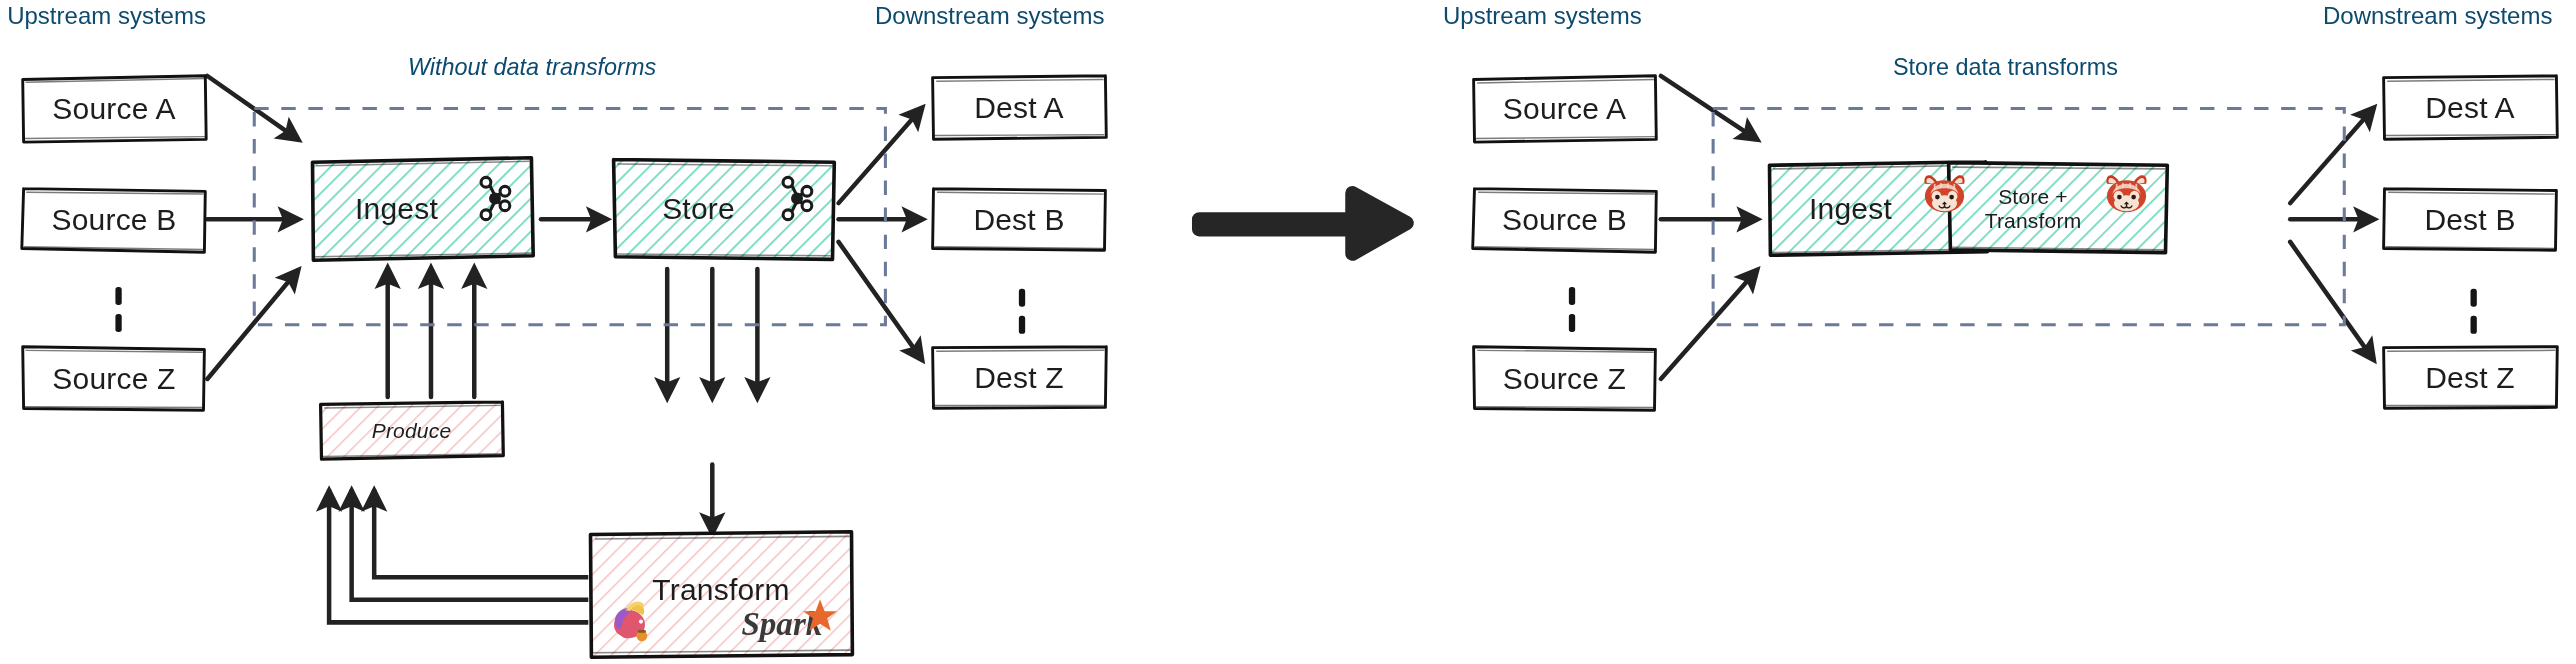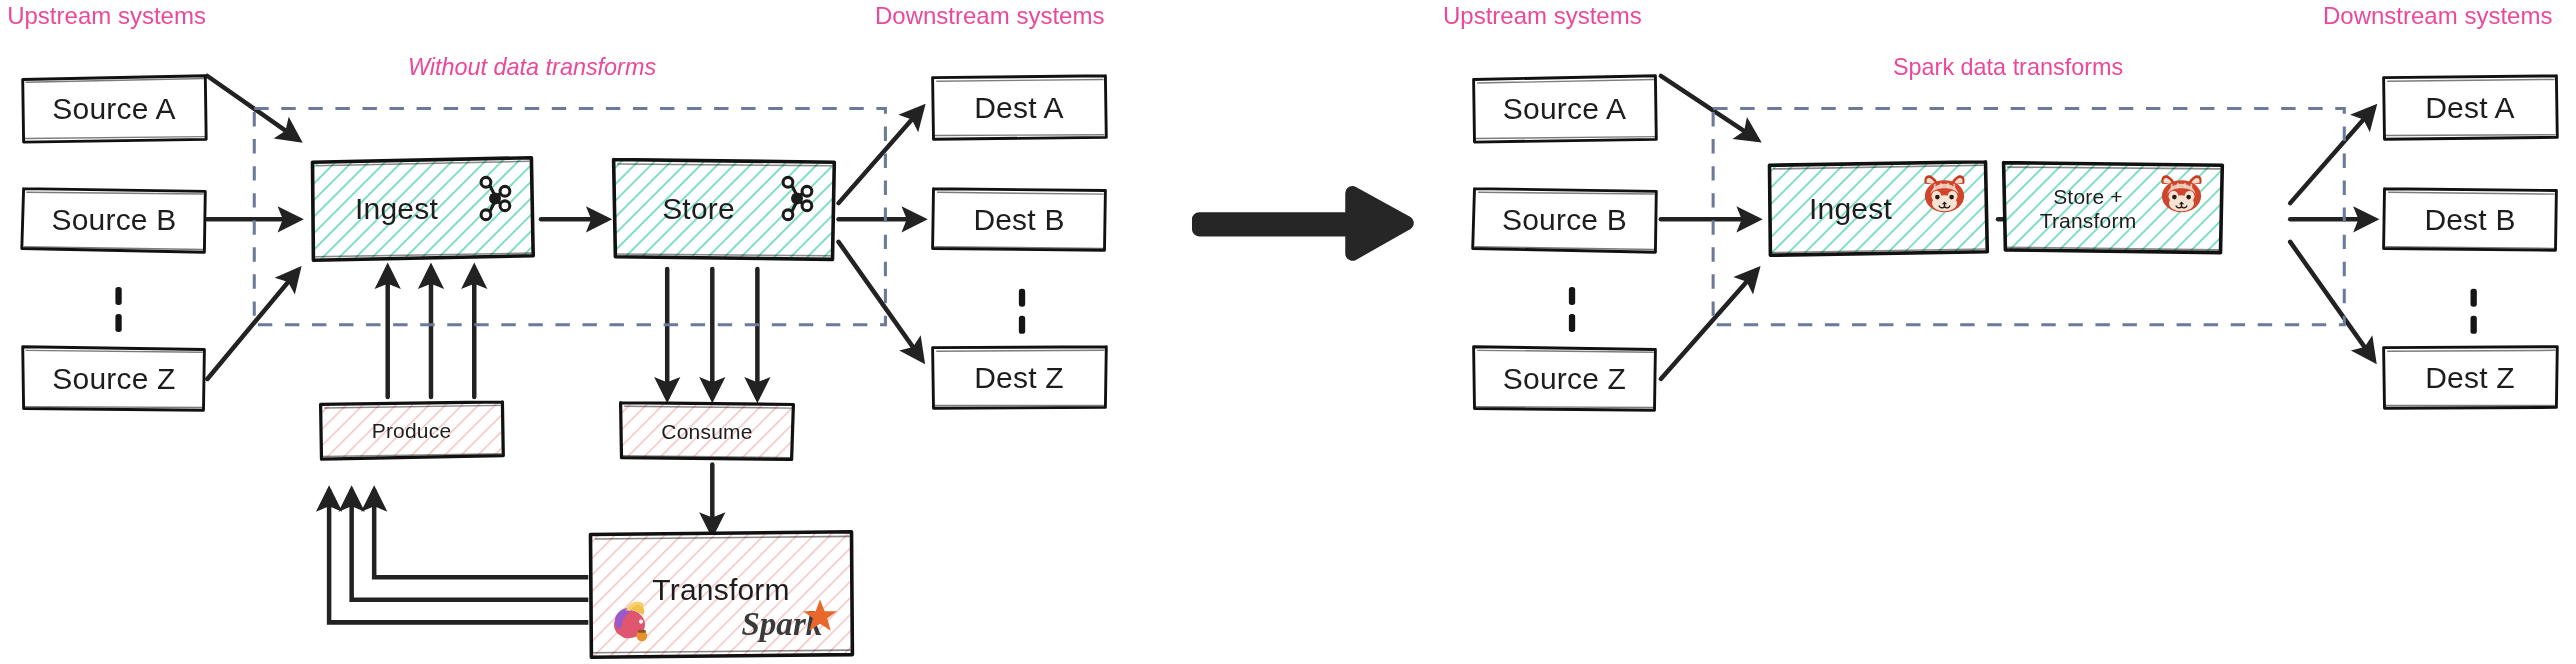--- a/index.html
+++ b/index.html
@@ -15,21 +15,21 @@
   .node{position:absolute;box-sizing:border-box;display:flex;align-items:center;justify-content:center;}
   .node .lbl{position:relative;z-index:4;font-size:30px;letter-spacing:0.2px;color:#1d1d1d;white-space:pre-line;text-align:center;line-height:1.12;}
   .node .sketch{position:absolute;inset:0;z-index:1;}
   .node .sketch svg{width:100%;height:100%;display:block;overflow:visible;}
 
   .plain .fillpat{fill:#ffffff;}
   .teal  .fillpat{fill:url(#hatchTeal);}
   .pink  .fillpat{fill:url(#hatchPink);}
 
   
-  .caption{position:absolute;font-size:24px;color:#ec4899;white-space:nowrap;}
+  .caption{position:absolute;font-size:24px;color:#0c4a6e;white-space:nowrap;}
   .caption.small{font-size:23.4px;}
 
   
   .logo{position:absolute;z-index:5;}
   .logo svg{display:block;overflow:visible;}
 </style>
 </head>
 <body>
 
 <div class="stage">
@@ -224,33 +224,23 @@
   </div>
 
   <div class="node pink" style="left:317px;top:400px;width:189px;height:61px;">
     <div class="sketch">
       <svg viewBox="0 0 210 68" preserveAspectRatio="none">
         <path class="fillpat" d="M4 5 L206 2 L207 62 L5 66 Z"></path>
         <path d="M4 5 L206 2 M206 2 L207 62 M207 62 L5 66 M5 66 L4 5" fill="none" stroke="#111" stroke-width="3.6" stroke-linecap="round"></path>
         <path d="M8 9 L204 6 M6 63 L205 60" fill="none" stroke="#111" stroke-width="1.6" opacity=".5"></path>
       </svg>
     </div>
-    <span class="lbl" style="font-size:21px;">Produce</span>
-  </div>
-
-  <div class="node pink" style="left:617px;top:400px;width:180px;height:63px;">
-    <div class="sketch">
-      <svg viewBox="0 0 200 70" preserveAspectRatio="none">
-        <path class="fillpat" d="M4 3 L196 5 L194 66 L5 64 Z"></path>
-        <path d="M4 3 L196 5 M196 5 L194 66 M194 66 L5 64 M5 64 L4 3" fill="none" stroke="#111" stroke-width="3.6" stroke-linecap="round"></path>
-        <path d="M8 7 L194 9 M6 62 L193 64" fill="none" stroke="#111" stroke-width="1.6" opacity=".5"></path>
-      </svg>
-    </div>
-    <span class="lbl" style="font-size:21px;">Consume</span>
-  </div>
+    <span class="lbl" style="font-size:21px;font-style:italic;">Produce</span>
+  </div>
+
 
   <div class="node pink" style="left:586px;top:530px;width:270px;height:130px;">
     <div class="sketch">
       <svg viewBox="0 0 300 144" preserveAspectRatio="none">
         <path class="fillpat" d="M5 5 L295 2 L296 138 L6 141 Z"></path>
         <path d="M5 5 L295 2 M295 2 L296 138 M296 138 L6 141 M6 141 L5 5" fill="none" stroke="#111" stroke-width="4" stroke-linecap="round"></path>
         <path d="M10 10 L293 7 M8 136 L294 133" fill="none" stroke="#111" stroke-width="1.8" opacity=".5"></path>
       </svg>
     </div>
     <span class="lbl" style="position:absolute;left:0;right:0;top:43px;text-align:center;">Transform</span>
@@ -270,21 +260,21 @@
     <span class="logo" style="right:14.4px;bottom:14.4px;">
       <svg width="101" height="50" viewBox="0 0 112 56">
         <text x="0" y="44" font-family="Liberation Serif, serif" font-style="italic" font-weight="bold" font-size="37" fill="#3a3a3a">Spark</text>
         <path d="M88 4 L93 17 L107 17 L96 25 L100 39 L88 31 L76 39 L80 25 L69 17 L83 17 Z" fill="#e8682c"></path>
       </svg>
     </span>
   </div>
 
   <div class="caption" style="left:1443px;top:1.8px;">Upstream systems</div>
   <div class="caption" style="left:2323px;top:1.8px;">Downstream systems</div>
-  <div class="caption small" style="left:1893px;top:54px;">Spark data transforms</div>
+  <div class="caption small" style="left:1893px;top:54px;">Store data transforms</div>
 
   <div class="node plain" style="left:1470px;top:74px;width:189px;height:69px;">
     <div class="sketch">
       <svg viewBox="0 0 210 76" preserveAspectRatio="none">
         <path class="fillpat" d="M4 6 L206 2 L207 72 L5 75 Z"></path>
         <path d="M4 6 L206 2 M206 2 L207 72 M207 72 L5 75 M5 75 L4 6" fill="none" stroke="#111" stroke-width="3.2" stroke-linecap="round"></path>
         <path d="M8 10 L205 6 M6 71 L206 69" fill="none" stroke="#111" stroke-width="1.6" opacity=".55"></path>
       </svg>
     </div>
     <span class="lbl">Source A</span>
@@ -334,21 +324,21 @@
         <ellipse cx="35" cy="26" rx="5.5" ry="6" fill="#f6e3d4"></ellipse>
         <circle cx="18" cy="27" r="2.6" fill="#2b1a14"></circle>
         <circle cx="34" cy="27" r="2.6" fill="#2b1a14"></circle>
         <path d="M26 32 L23 35 L29 35 Z" fill="#2b1a14"></path>
         <path d="M26 35 L26 38 M26 38 C24 40 21 39 20 37 M26 38 C28 40 31 39 32 37" fill="none" stroke="#2b1a14" stroke-width="1.6" stroke-linecap="round"></path>
         <path d="M15 18 L15 13 M22 16 L22 12 M30 16 L30 12 M37 18 L37 13" stroke="#f6dccb" stroke-width="2" stroke-linecap="round" opacity=".8"></path>
       </svg>
     </span>
   </div>
 
-  <div class="node teal" style="left:2000px;top:159px;width:225px;height:99px;">
+  <div class="node teal" style="left:1945px;top:159px;width:225px;height:99px;">
     <div class="sketch">
       <svg viewBox="0 0 250 110" preserveAspectRatio="none">
         <path class="fillpat" d="M4 4 L247 7 L245 104 L6 101 Z"></path>
         <path d="M4 4 L247 7 M247 7 L245 104 M245 104 L6 101 M6 101 L4 4" fill="none" stroke="#111" stroke-width="4" stroke-linecap="round"></path>
         <path d="M8 9 L245 11 M8 98 L244 101" fill="none" stroke="#111" stroke-width="1.8" opacity=".5"></path>
       </svg>
     </div>
     <span class="lbl" style="font-size:21px;margin-right:49px;">Store +
 Transform</span>
     <span class="logo" style="right:20px;top:14.4px;">

